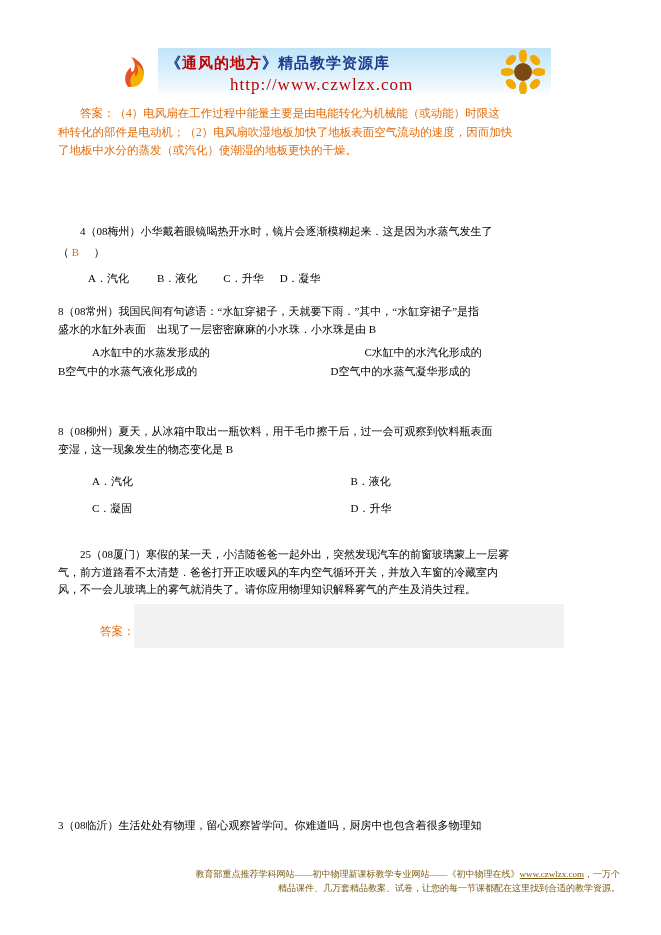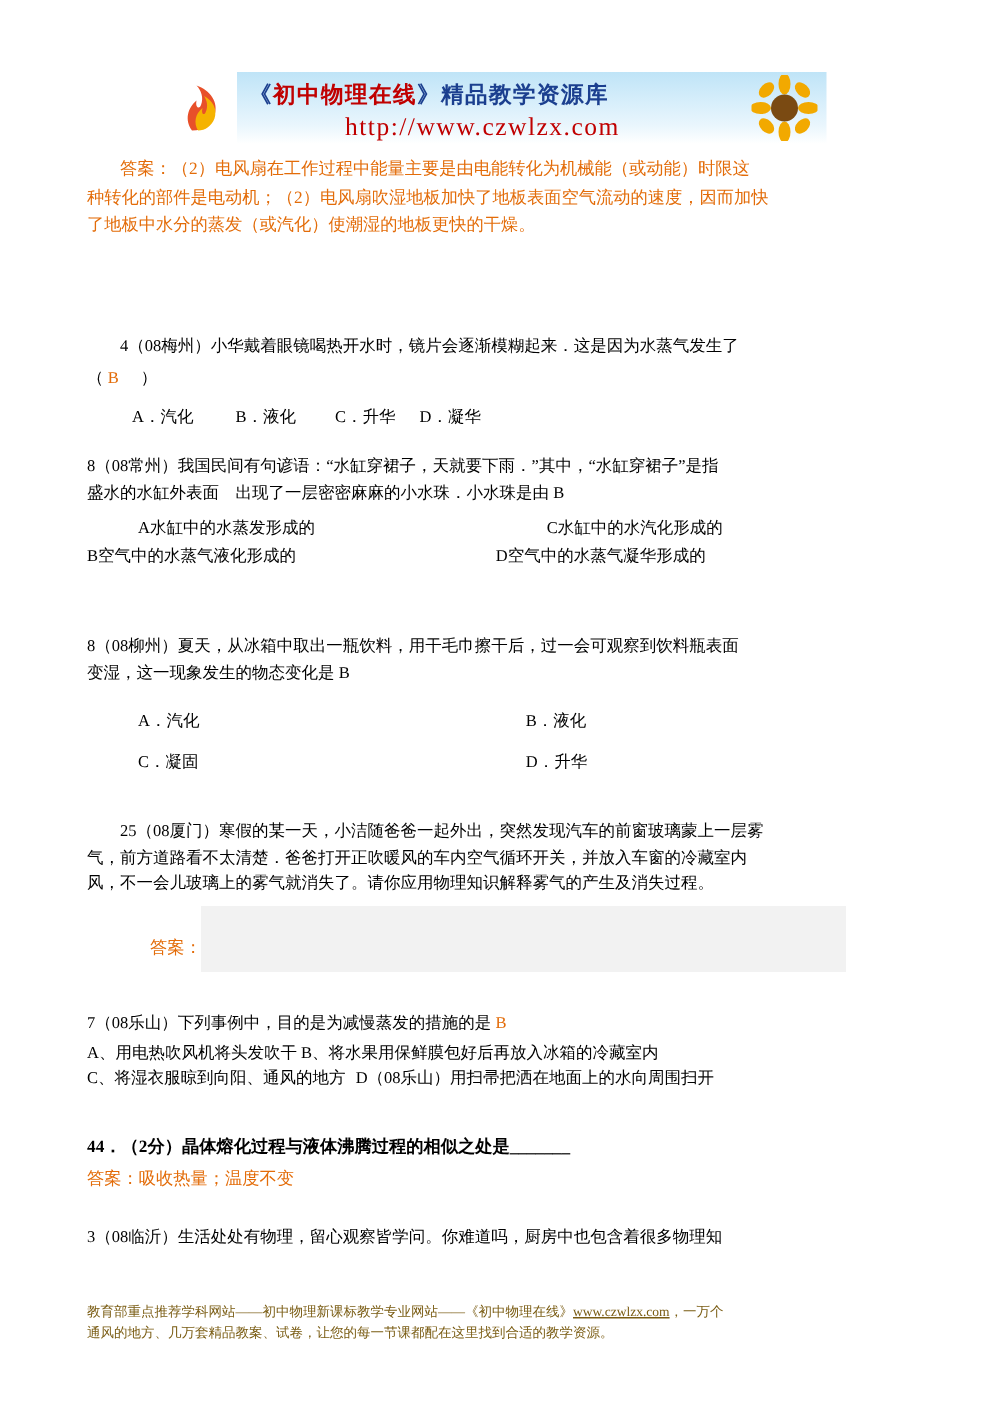--- a/index.html
+++ b/index.html
@@ -130,63 +130,63 @@
     position: absolute;
     left: 100px;
     top: 624px;
     font-family: "Liberation Serif", serif;
     font-size: 11.5px;
     color: #e36c09;
   }
   
   .footer {
     position: absolute;
-    left: 58px;
+    left: 75px;
     top: 868px;
     width: 545px;
-    text-align: left;
+    text-align: right;
     font-family: "Liberation Serif", serif;
     font-size: 9px;
     line-height: 1.5;
     color: #7a5c13;
   }
   .u { text-decoration: underline; }
 </style>
 </head>
 <body>
 
 <div class="page">
 
   <div class="banner">
     <div class="banner-left-sq"></div>
     <svg class="flame" viewBox="0 0 26 32">
       <path d="M6 31 C1 24 3 16 9 11 C8 16 11 17 12 14 C14 9 12 4 9 1 C18 4 24 12 21 21 C19 27 14 31 6 31 Z" fill="#e8502a"></path>
       <path d="M10 31 C7 26 8 20 13 16 C12 20 14 21 15 19 C17 15 16 11 14 8 C20 11 23 17 21 23 C19 28 15 31 10 31 Z" fill="#f5b300"></path>
     </svg>
     <div class="banner-title">
-      <span>《</span><span class="accent">初中物理在线</span><span>》精品教学资源库</span>
+      <span>《</span><span class="accent">通风的地方</span><span>》精品教学资源库</span>
     </div>
     <div class="banner-url">http://www.czwlzx.com</div>
     <svg class="sunflower" viewBox="0 0 44 44">
       <g fill="#f2a900">
         <ellipse cx="22" cy="6" rx="4" ry="7"></ellipse>
         <ellipse cx="22" cy="38" rx="4" ry="7"></ellipse>
         <ellipse cx="6" cy="22" rx="7" ry="4"></ellipse>
         <ellipse cx="38" cy="22" rx="7" ry="4"></ellipse>
         <ellipse cx="10" cy="10" rx="6" ry="4" transform="rotate(-45 10 10)"></ellipse>
         <ellipse cx="34" cy="10" rx="6" ry="4" transform="rotate(45 34 10)"></ellipse>
         <ellipse cx="10" cy="34" rx="6" ry="4" transform="rotate(45 10 34)"></ellipse>
         <ellipse cx="34" cy="34" rx="6" ry="4" transform="rotate(-45 34 34)"></ellipse>
       </g>
       <circle cx="22" cy="22" r="9" fill="#7a4a12"></circle>
     </svg>
   </div>
 
   <div class="body-text ans-block" style="top:104px;">
-    <div class="indent"><span>答案：</span><span>（2）电风扇在工作过程中能量主要是由电能转化为机械能（或动能）时限这</span></div>
+    <div class="indent"><span>答案：</span><span>（4）电风扇在工作过程中能量主要是由电能转化为机械能（或动能）时限这</span></div>
     <div>种转化的部件是电动机；（2）电风扇吹湿地板加快了地板表面空气流动的速度，因而加快</div>
     <div>了地板中水分的蒸发（或汽化）使潮湿的地板更快的干燥。</div>
   </div>
 
   <div class="body-text q" style="top:223px;">
     <div class="indent">4（08梅州）小华戴着眼镜喝热开水时，镜片会逐渐模糊起来．这是因为水蒸气发生了</div>
     <div style="margin-top:3px;">
       <span>（</span>
       <span class="orange-b">B</span>
       <span style="margin-left:12px;">）</span>
@@ -223,46 +223,26 @@
 
   <div class="body-text q" style="top:546px;">
     <div class="indent">25（08厦门）寒假的某一天，小洁随爸爸一起外出，突然发现汽车的前窗玻璃蒙上一层雾</div>
     <div>气，前方道路看不太清楚．爸爸打开正吹暖风的车内空气循环开关，并放入车窗的冷藏室内</div>
     <div>风，不一会儿玻璃上的雾气就消失了。请你应用物理知识解释雾气的产生及消失过程。</div>
   </div>
 
   <div class="shadebox"></div>
   <div class="ans-label-left">答案：</div>
 
-  <div class="body-text q" style="top:674px;">
-    <div>
-      <span>7（08乐山）下列事例中，目的是为减慢蒸发的措施的是</span>
-      <span class="orange-b">B</span>
-    </div>
-    <div style="margin-top:2px;">
-      <span>A、用电热吹风机将头发吹干</span>
-      <span>B、将水果用保鲜膜包好后再放入冰箱的冷藏室内</span>
-    </div>
-    <div>
-      <span>C、将湿衣服晾到向阳、通风的地方</span>
-      <span style="margin-left:4px;">D（08乐山）用扫帚把洒在地面上的水向周围扫开</span>
-    </div>
-  </div>
-
-  <div class="body-text" style="top:757px;">
-    <div style="font-weight:bold;">44．（2分）晶体熔化过程与液体沸腾过程的相似之处是_______</div>
-    <div style="margin-top:3px;">
-      <span class="orange">答案：</span><span class="orange">吸收热量；温度不变</span>
-    </div>
-  </div>
+
 
   <div class="body-text q" style="top:817px;">
     <div>3（08临沂）生活处处有物理，留心观察皆学问。你难道吗，厨房中也包含着很多物理知</div>
   </div>
 
   <div class="footer">
     <div>
       <span>教育部重点推荐学科网站——初中物理新课标教学专业网站——《初中物理在线》</span><span class="u">www.czwlzx.com</span><span>，一万个</span>
     </div>
-    <div>通风的地方、几万套精品教案、试卷，让您的每一节课都配在这里找到合适的教学资源。</div>
+    <div>精品课件、几万套精品教案、试卷，让您的每一节课都配在这里找到合适的教学资源。</div>
   </div>
 
 </div>
 
 </body></html>

